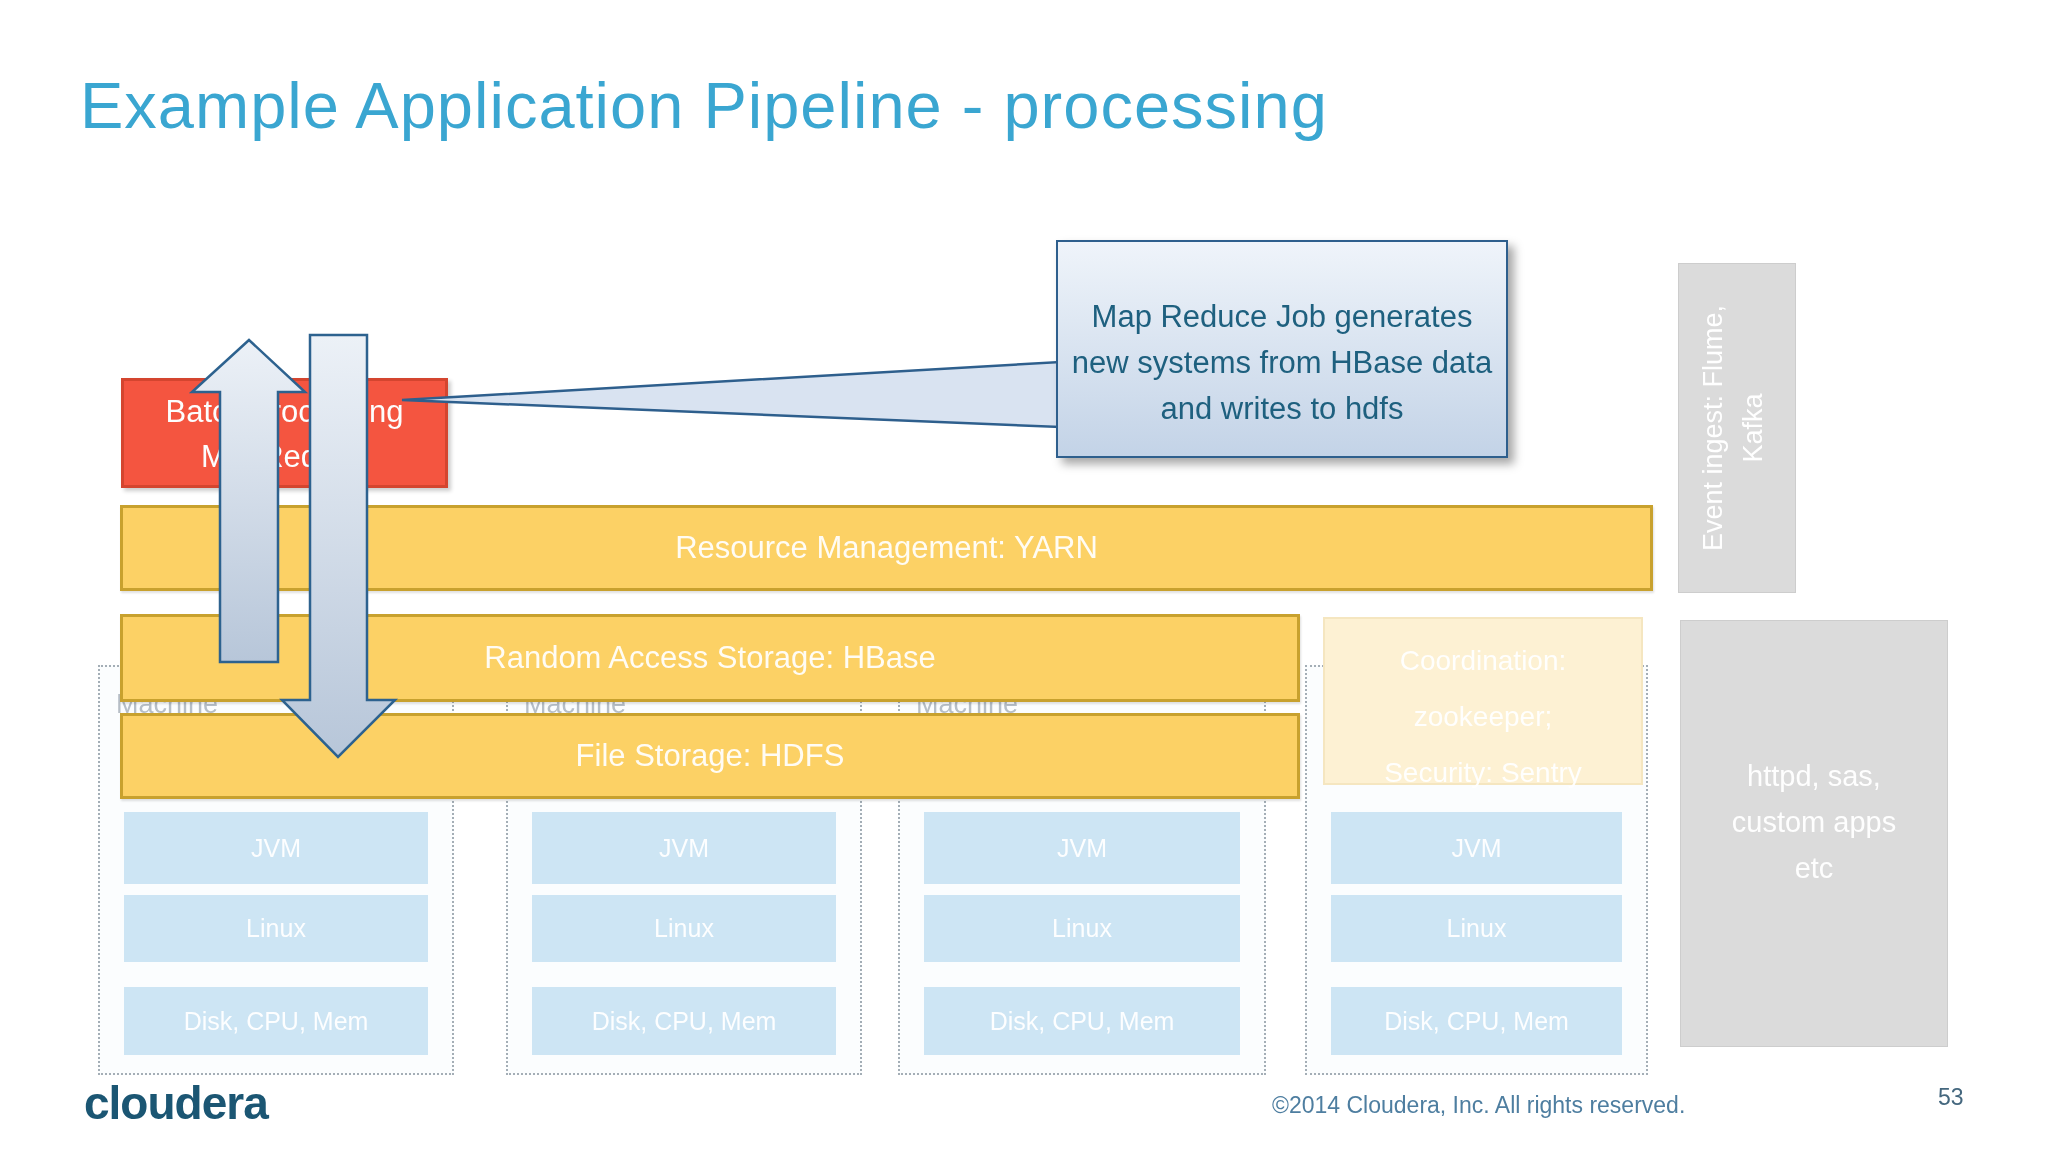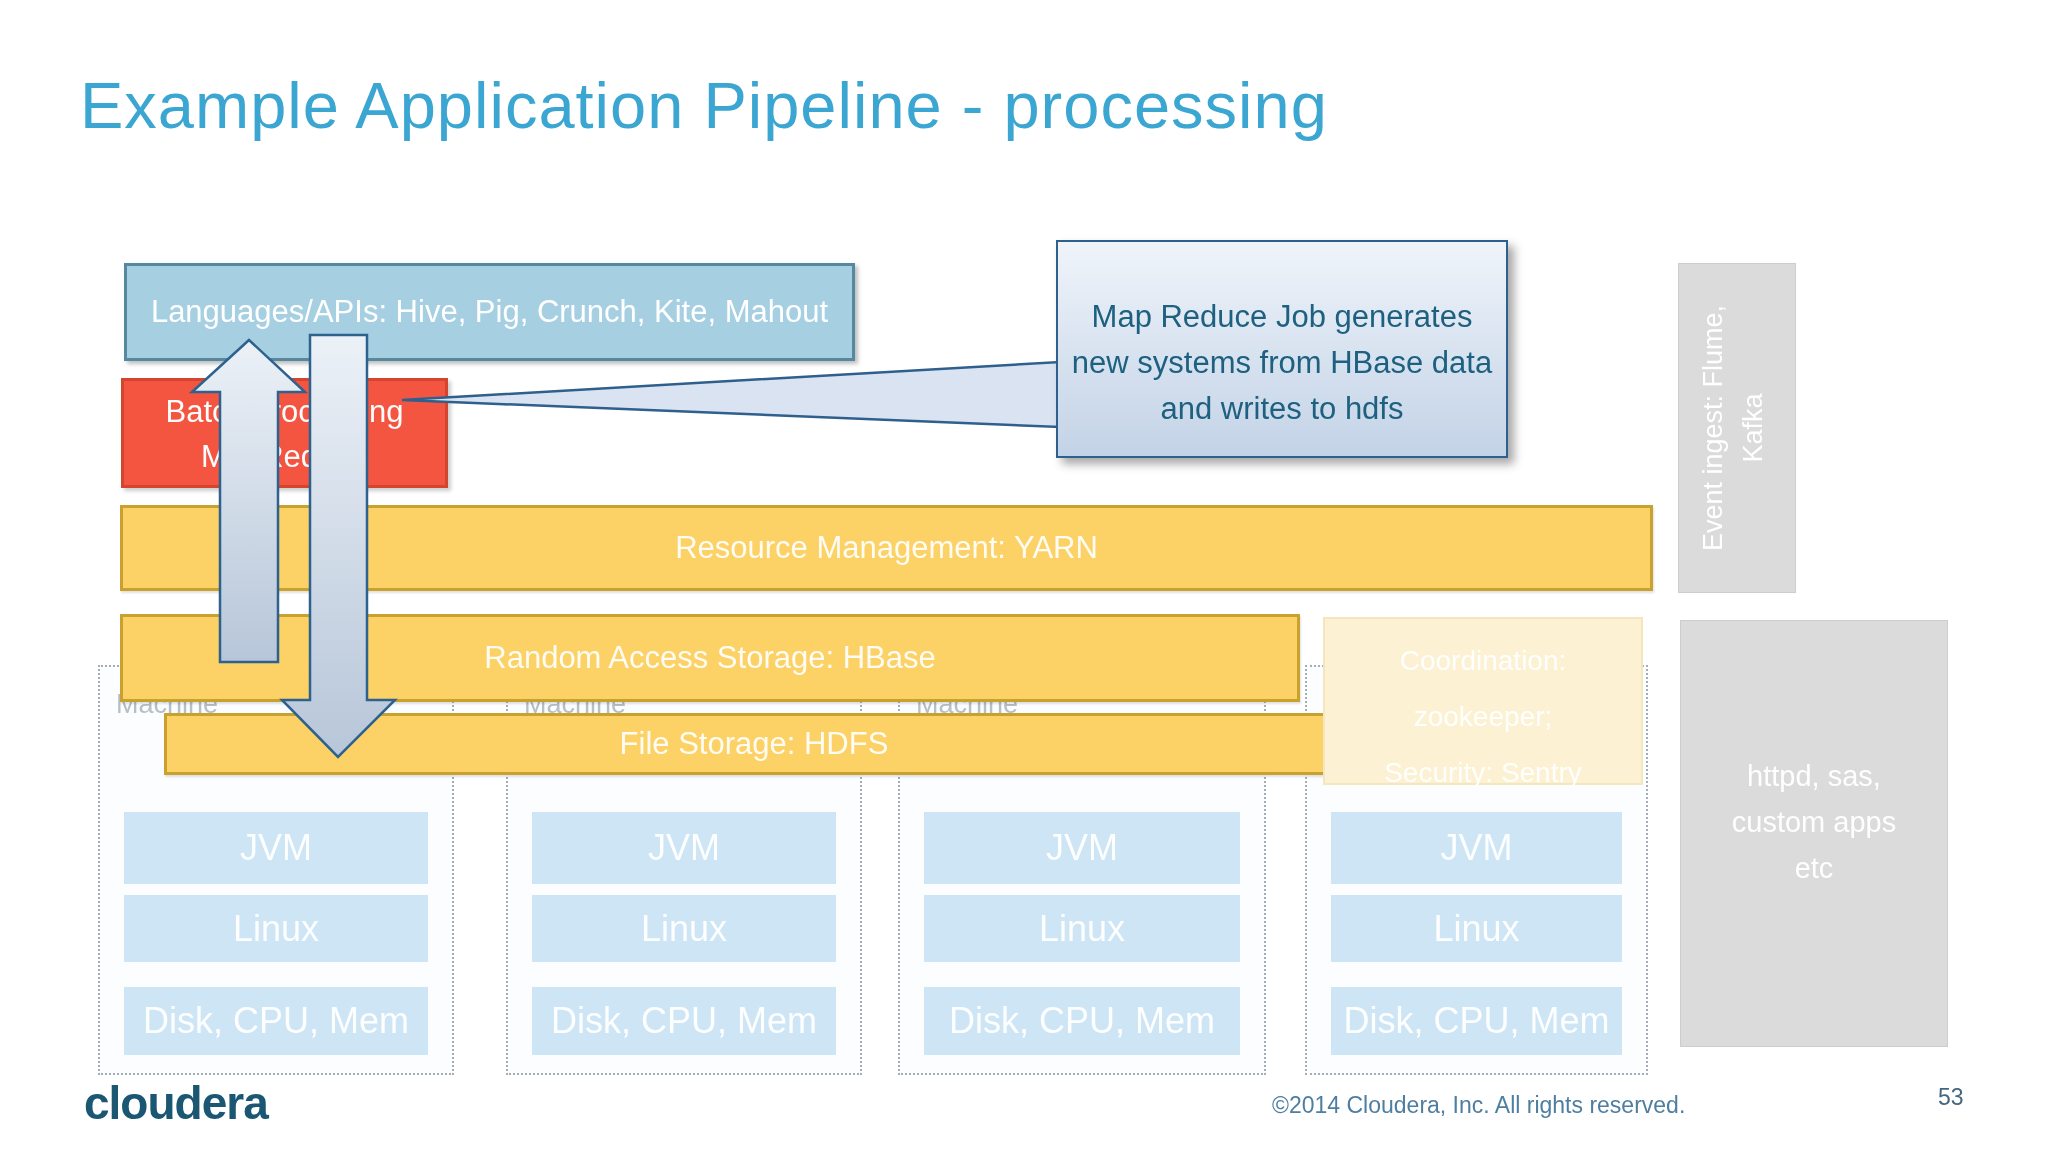--- a/index.html
+++ b/index.html
@@ -21,37 +21,37 @@
   }
   .col-1{left:98px;  width:356px;}
   .col-2{left:506px; width:356px;}
   .col-3{left:898px; width:368px;}
   .col-4{left:1305px;width:343px;}
   .mlabel{
     top:22px; left:16px; color:#b6bec6; font-size:27px; z-index:11;
   }
   .mrow{
     left:24px; right:24px; background:#cde5f4;
-    color:rgba(255,255,255,.95); font-size:36px;
+    color:rgba(255,255,255,.95); font-size:25px;
     display:flex; align-items:center; justify-content:center;
   }
   .row-jvm {top:145px; height:72px;}
   .row-linux{top:228px; height:67px;}
   .row-disk {top:320px; height:68px;}
 
   
   .bar{
     left:120px; background:#fcd165; border:3px solid #c8a12e; z-index:20;
     color:rgba(255,255,255,.93); font-size:31px;
     display:flex; align-items:center; justify-content:center;
     box-shadow:1px 2px 2px rgba(0,0,0,.12);
   }
   .bar-yarn {top:505px; width:1533px; height:86px;}
   .bar-hbase{top:614px; width:1180px; height:88px;}
-  .bar-hdfs {top:713px; width:1180px; height:62px;margin-left:44px;}
+  .bar-hdfs {top:713px; width:1180px; height:86px;}
 
   
   .coord{
     left:1323px; top:617px; width:320px; height:168px;
     background:#fdf1d3; border:2px solid #f5e6c0; z-index:20;
     text-align:center; color:rgba(255,255,255,.95);
     font-size:28px; line-height:56px; padding-top:14px;
   }
 
   
@@ -142,23 +142,20 @@
   <div class="abs bar bar-yarn">Resource Management: YARN</div>
   <div class="abs bar bar-hbase">Random Access Storage: HBase</div>
   <div class="abs bar bar-hdfs">File Storage: HDFS</div>
 
   <div class="abs coord">
     <div>Coordination:</div>
     <div>zookeeper;</div>
     <div>Security: Sentry</div>
   </div>
 
-  <div class="abs languages">
-    <span>Languages/APIs: Hive, Pig, Crunch, Kite, Mahout</span>
-  </div>
   <div class="abs batch">
     <div>Batch processing</div>
     <div>MapReduce</div>
   </div>
 
   <div class="abs event"></div>
   <div class="abs event-text">
     <div>Event ingest: Flume,</div>
     <div>Kafka</div>
   </div>

